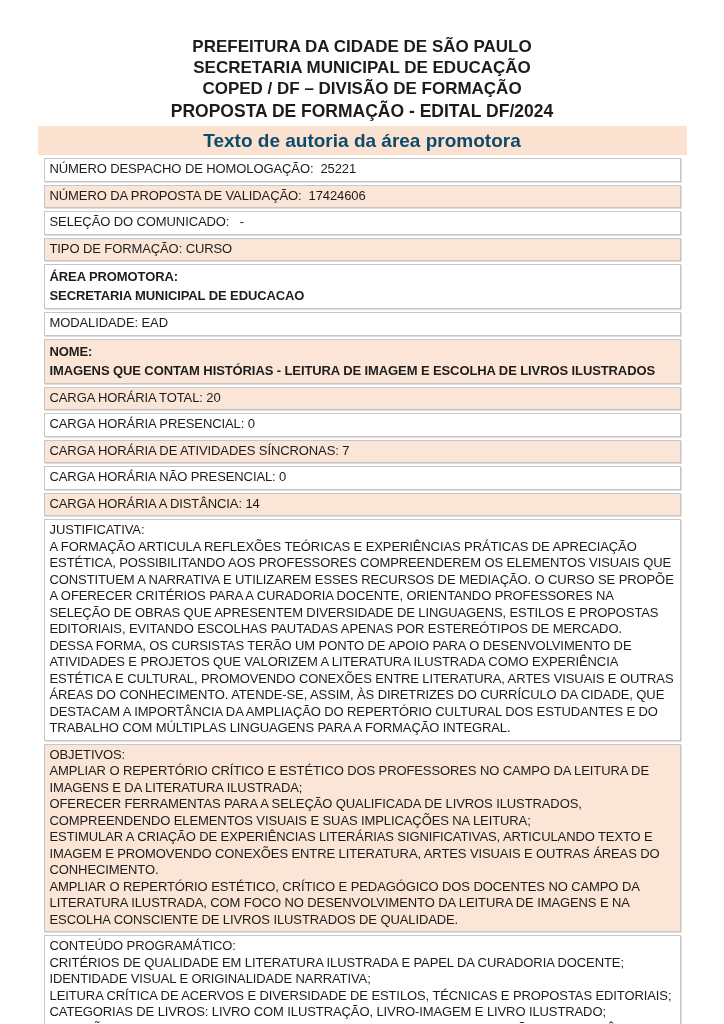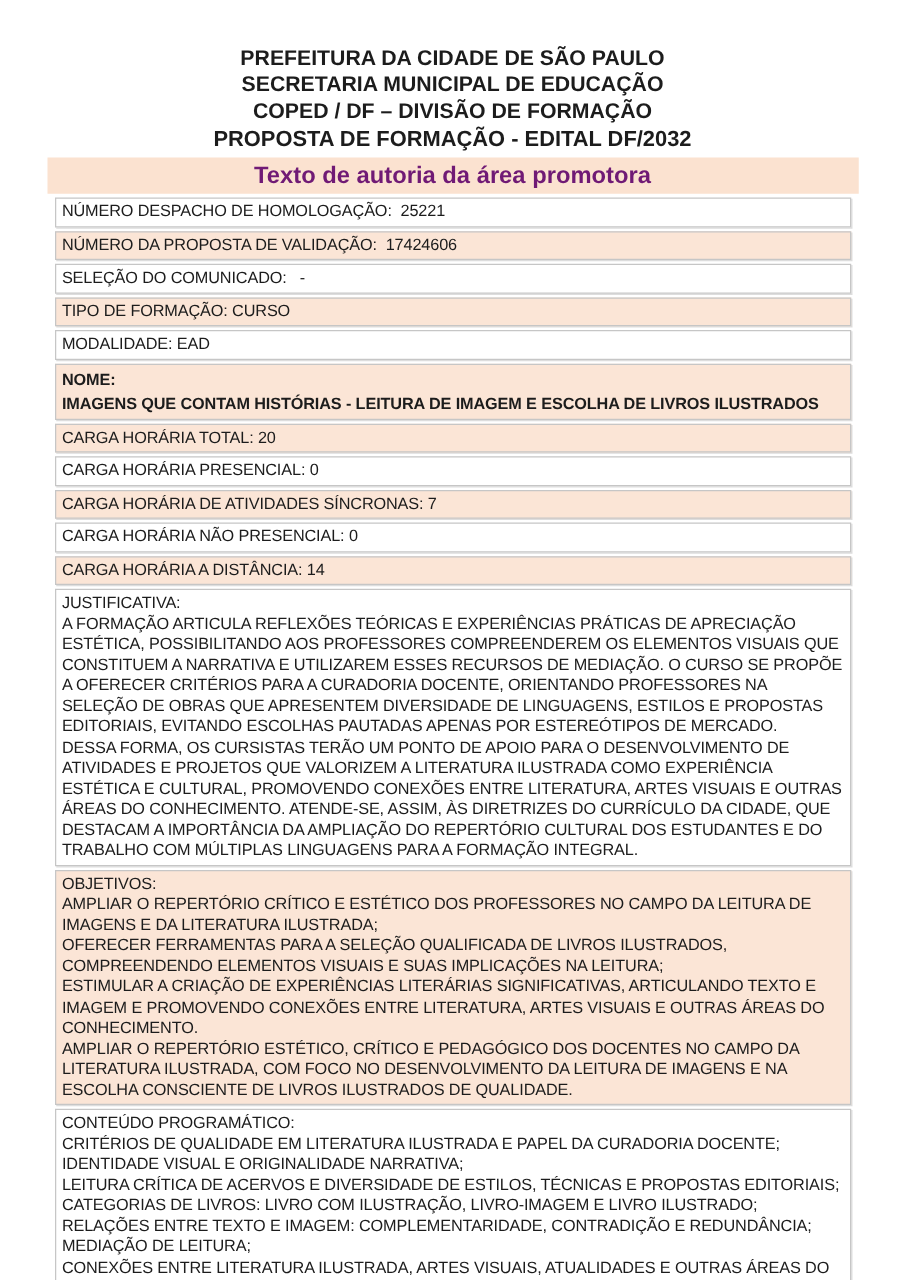--- a/index.html
+++ b/index.html
@@ -14,21 +14,21 @@
   .doc { padding-top: 36px; }
 
   .doc-header { text-align: center; font-weight: bold; }
   .hl { font-size: 17px; line-height: 21px; }
   .hl-big { font-size: 17.5px; line-height: 24px; }
 
   .banner {
     width: 649px;
     margin: 3px auto 0 auto;
     background: #fbe2d0;
-    color: #701a75;
+    color: #0c4a6e;
     font-weight: bold;
     font-size: 19px;
     line-height: 29px;
     text-align: center;
   }
 
   .rows {
     width: 637px;
     margin: 3px auto 0 auto;
     display: flex;
@@ -51,30 +51,32 @@
 </style>
 </head>
 <body>
 
 <div class="doc">
 
   <div class="doc-header">
     <div class="hl">PREFEITURA DA CIDADE DE SÃO PAULO</div>
     <div class="hl">SECRETARIA MUNICIPAL DE EDUCAÇÃO</div>
     <div class="hl">COPED / DF – DIVISÃO DE FORMAÇÃO</div>
-    <div class="hl-big">PROPOSTA DE FORMAÇÃO - EDITAL DF/2032</div>
+    <div class="hl-big">PROPOSTA DE FORMAÇÃO - EDITAL DF/2024</div>
   </div>
 
   <div class="banner">Texto de autoria da área promotora</div>
 
   <div class="rows">
     <div class="row">NÚMERO DESPACHO DE HOMOLOGAÇÃO:  25221</div>
     <div class="row peach">NÚMERO DA PROPOSTA DE VALIDAÇÃO:  17424606</div>
     <div class="row">SELEÇÃO DO COMUNICADO:   -</div>
     <div class="row peach">TIPO DE FORMAÇÃO: CURSO</div>
+    <div class="row bold tall">ÁREA PROMOTORA:
+SECRETARIA MUNICIPAL DE EDUCACAO</div>
     <div class="row">MODALIDADE: EAD</div>
     <div class="row peach bold tall">NOME:
 IMAGENS QUE CONTAM HISTÓRIAS - LEITURA DE IMAGEM E ESCOLHA DE LIVROS ILUSTRADOS</div>
     <div class="row peach">CARGA HORÁRIA TOTAL: 20</div>
     <div class="row">CARGA HORÁRIA PRESENCIAL: 0</div>
     <div class="row peach">CARGA HORÁRIA DE ATIVIDADES SÍNCRONAS: 7</div>
     <div class="row">CARGA HORÁRIA NÃO PRESENCIAL: 0</div>
     <div class="row peach">CARGA HORÁRIA A DISTÂNCIA: 14</div>
     <div class="row">JUSTIFICATIVA:
 A FORMAÇÃO ARTICULA REFLEXÕES TEÓRICAS E EXPERIÊNCIAS PRÁTICAS DE APRECIAÇÃO ESTÉTICA, POSSIBILITANDO AOS PROFESSORES COMPREENDEREM OS ELEMENTOS VISUAIS QUE CONSTITUEM A NARRATIVA E UTILIZAREM ESSES RECURSOS DE MEDIAÇÃO. O CURSO SE PROPÕE A OFERECER CRITÉRIOS PARA A CURADORIA DOCENTE, ORIENTANDO PROFESSORES NA SELEÇÃO DE OBRAS QUE APRESENTEM DIVERSIDADE DE LINGUAGENS, ESTILOS E PROPOSTAS EDITORIAIS, EVITANDO ESCOLHAS PAUTADAS APENAS POR ESTEREÓTIPOS DE MERCADO.

